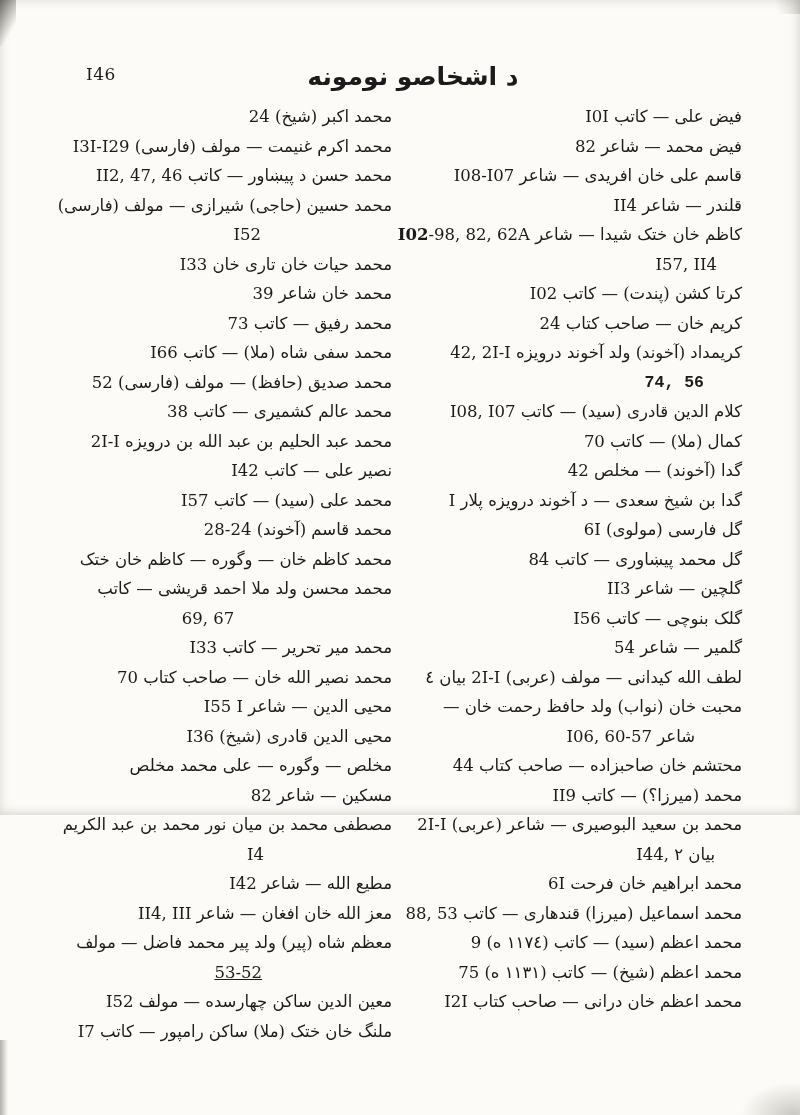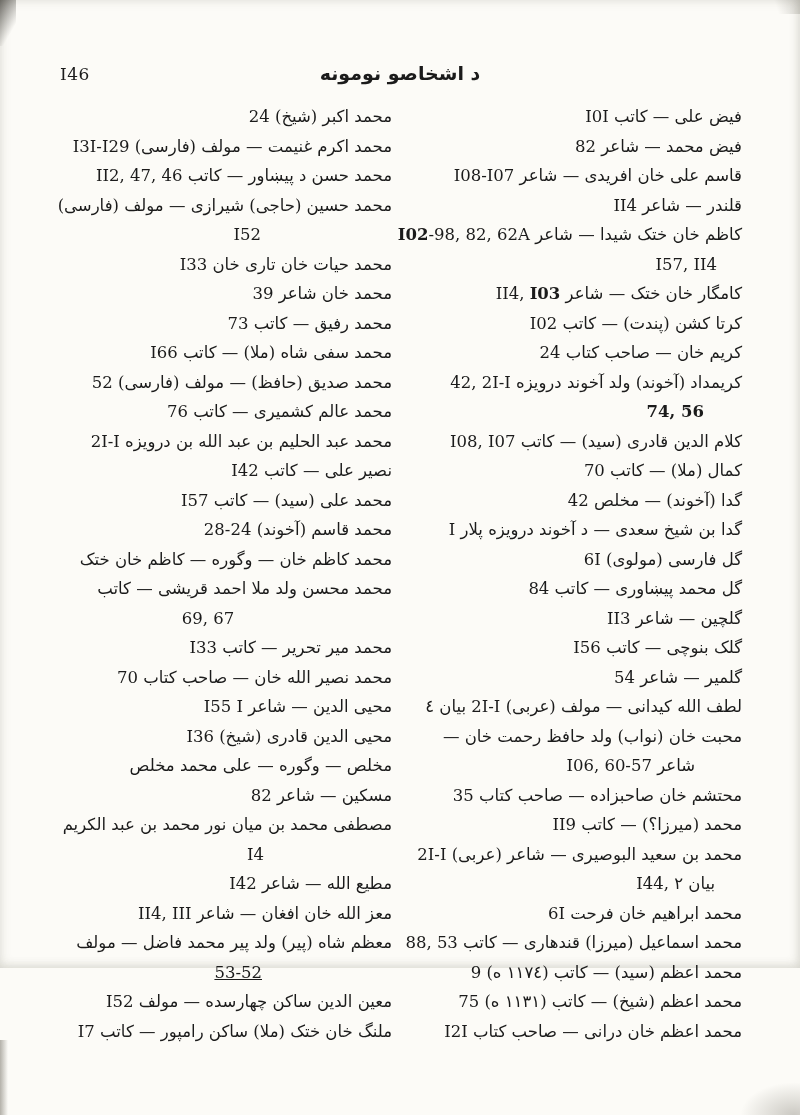--- a/index.html
+++ b/index.html
@@ -5,35 +5,36 @@
   html,body{margin:0;padding:0;}
   body{
     width:800px;height:1115px;
     background:#fcfbf7;
     color:#1b1b1b;
     font-family:"DejaVu Serif","DejaVu Sans",sans-serif;
     position:relative;
     overflow:hidden;
   }
   .page{
-    width:800px;height:968px;
+    width:800px;height:815px;
     position:relative;
     box-shadow: inset 0 0 12px rgba(90,85,70,.16), inset -2px -3px 8px rgba(90,85,70,.10);
     box-sizing:border-box;
     padding-top:62px;
+    padding-left:26px;
   }
   .header{position:relative;height:30px;}
   .page-number{
     position:absolute;left:60px;top:2px;
     font-size:17px;letter-spacing:.5px;
     direction:ltr;
   }
   .page-title{
     text-align:center;
-    font-size:19px;font-weight:bold;
+    font-size:25px;font-weight:bold;
     font-family:"DejaVu Sans","DejaVu Serif",sans-serif;
   }
   .cols{
     display:flex;direction:rtl;
     padding:10px 58px 0 50px;
     gap:12px;
   }
   .col{width:338px;flex:0 0 auto;}
   .line{
     direction:rtl;
@@ -82,31 +83,28 @@
           <div class="line"><span dir="rtl" class="seg">قاسم على خان افريدى — شاعر </span><span dir="ltr" class="seg">I08-I07</span></div>
         </div>
         <div>
           <div class="line"><span dir="rtl" class="seg">قلندر — شاعر </span><span dir="ltr" class="seg">II4</span></div>
         </div>
         <div>
           <div class="line"><span dir="rtl" class="seg">كاظم خان ختک شيدا — شاعر </span><span dir="ltr" class="seg">-98, 82, 62A</span><span dir="ltr" class="seg b">I02</span></div>
           <div class="line" style="padding-right: 25px;"><span dir="ltr" class="seg">I57, II4</span></div>
         </div>
         <div>
-          <div class="line"><span dir="rtl" class="seg">كامگار خان ختک — شاعر </span><span dir="ltr" class="seg b">I03</span><span dir="ltr" class="seg">II4,&nbsp;</span></div>
-        </div>
-        <div>
           <div class="line"><span dir="rtl" class="seg">كرتا كشن (پندت) — كاتب </span><span dir="ltr" class="seg">I02</span></div>
         </div>
         <div>
           <div class="line"><span dir="rtl" class="seg">كريم خان — صاحب كتاب </span><span dir="ltr" class="seg">24</span></div>
         </div>
         <div>
           <div class="line"><span dir="rtl" class="seg">كريمداد (آخوند) ولد آخوند درويزه </span><span dir="ltr" class="seg">42, 2I-I</span></div>
-          <div class="line" style="padding-right: 38px;"><span dir="ltr" class="seg b">74, 56</span></div>
+          <div class="line" style="padding-right: 38px; font-family: Liberation Mono, monospace;"><span dir="ltr" class="seg b">74, 56</span></div>
         </div>
         <div>
           <div class="line"><span dir="rtl" class="seg">كلام الدين قادرى (سيد) — كاتب </span><span dir="ltr" class="seg">I08, I07</span></div>
         </div>
         <div>
           <div class="line"><span dir="rtl" class="seg">كمال (ملا) — كاتب </span><span dir="ltr" class="seg">70</span></div>
         </div>
         <div>
           <div class="line"><span dir="rtl" class="seg">گدا (آخوند) — مخلص </span><span dir="ltr" class="seg">42</span></div>
         </div>
@@ -129,21 +127,21 @@
           <div class="line"><span dir="rtl" class="seg">گلمير — شاعر </span><span dir="ltr" class="seg">54</span></div>
         </div>
         <div>
           <div class="line"><span dir="rtl" class="seg">لطف الله كيدانى — مولف (عربى) </span><span dir="ltr" class="seg">2I-I</span><span dir="rtl" class="seg"> بيان ٤</span></div>
         </div>
         <div>
           <div class="line"><span dir="rtl" class="seg">محبت خان (نواب) ولد حافظ رحمت خان —</span></div>
           <div class="line" style="padding-right: 47px; text-align: right;"><span dir="rtl" class="seg">شاعر </span><span dir="ltr" class="seg">I06, 60-57</span></div>
         </div>
         <div>
-          <div class="line"><span dir="rtl" class="seg">محتشم خان صاحبزاده — صاحب كتاب </span><span dir="ltr" class="seg">35</span></div>
+          <div class="line"><span dir="rtl" class="seg">محتشم خان صاحبزاده — صاحب كتاب </span><span dir="ltr" class="seg">44</span></div>
         </div>
         <div>
           <div class="line"><span dir="rtl" class="seg">محمد (ميرزا؟) — كاتب </span><span dir="ltr" class="seg">II9</span></div>
         </div>
         <div>
           <div class="line"><span dir="rtl" class="seg">محمد بن سعيد البوصيرى — شاعر (عربى) </span><span dir="ltr" class="seg">2I-I</span></div>
           <div class="line" style="padding-right: 27px;"><span dir="rtl" class="seg">بيان ٢ </span><span dir="ltr" class="seg">I44,</span></div>
         </div>
         <div>
           <div class="line"><span dir="rtl" class="seg">محمد ابراهيم خان فرحت </span><span dir="ltr" class="seg">6I</span></div>
@@ -184,21 +182,21 @@
         <div>
           <div class="line"><span dir="rtl" class="seg">محمد رفيق — كاتب </span><span dir="ltr" class="seg">73</span></div>
         </div>
         <div>
           <div class="line"><span dir="rtl" class="seg">محمد سفى شاه (ملا) — كاتب </span><span dir="ltr" class="seg">I66</span></div>
         </div>
         <div>
           <div class="line"><span dir="rtl" class="seg">محمد صديق (حافظ) — مولف (فارسى) </span><span dir="ltr" class="seg">52</span></div>
         </div>
         <div>
-          <div class="line"><span dir="rtl" class="seg">محمد عالم كشميرى — كاتب </span><span dir="ltr" class="seg">76</span></div>
+          <div class="line"><span dir="rtl" class="seg">محمد عالم كشميرى — كاتب </span><span dir="ltr" class="seg">38</span></div>
         </div>
         <div>
           <div class="line"><span dir="rtl" class="seg">محمد عبد الحليم بن عبد الله بن درويزه </span><span dir="ltr" class="seg">2I-I</span></div>
         </div>
         <div>
           <div class="line"><span dir="rtl" class="seg">نصير على — كاتب </span><span dir="ltr" class="seg">I42</span></div>
         </div>
         <div>
           <div class="line"><span dir="rtl" class="seg">محمد على (سيد) — كاتب </span><span dir="ltr" class="seg">I57</span></div>
         </div>

